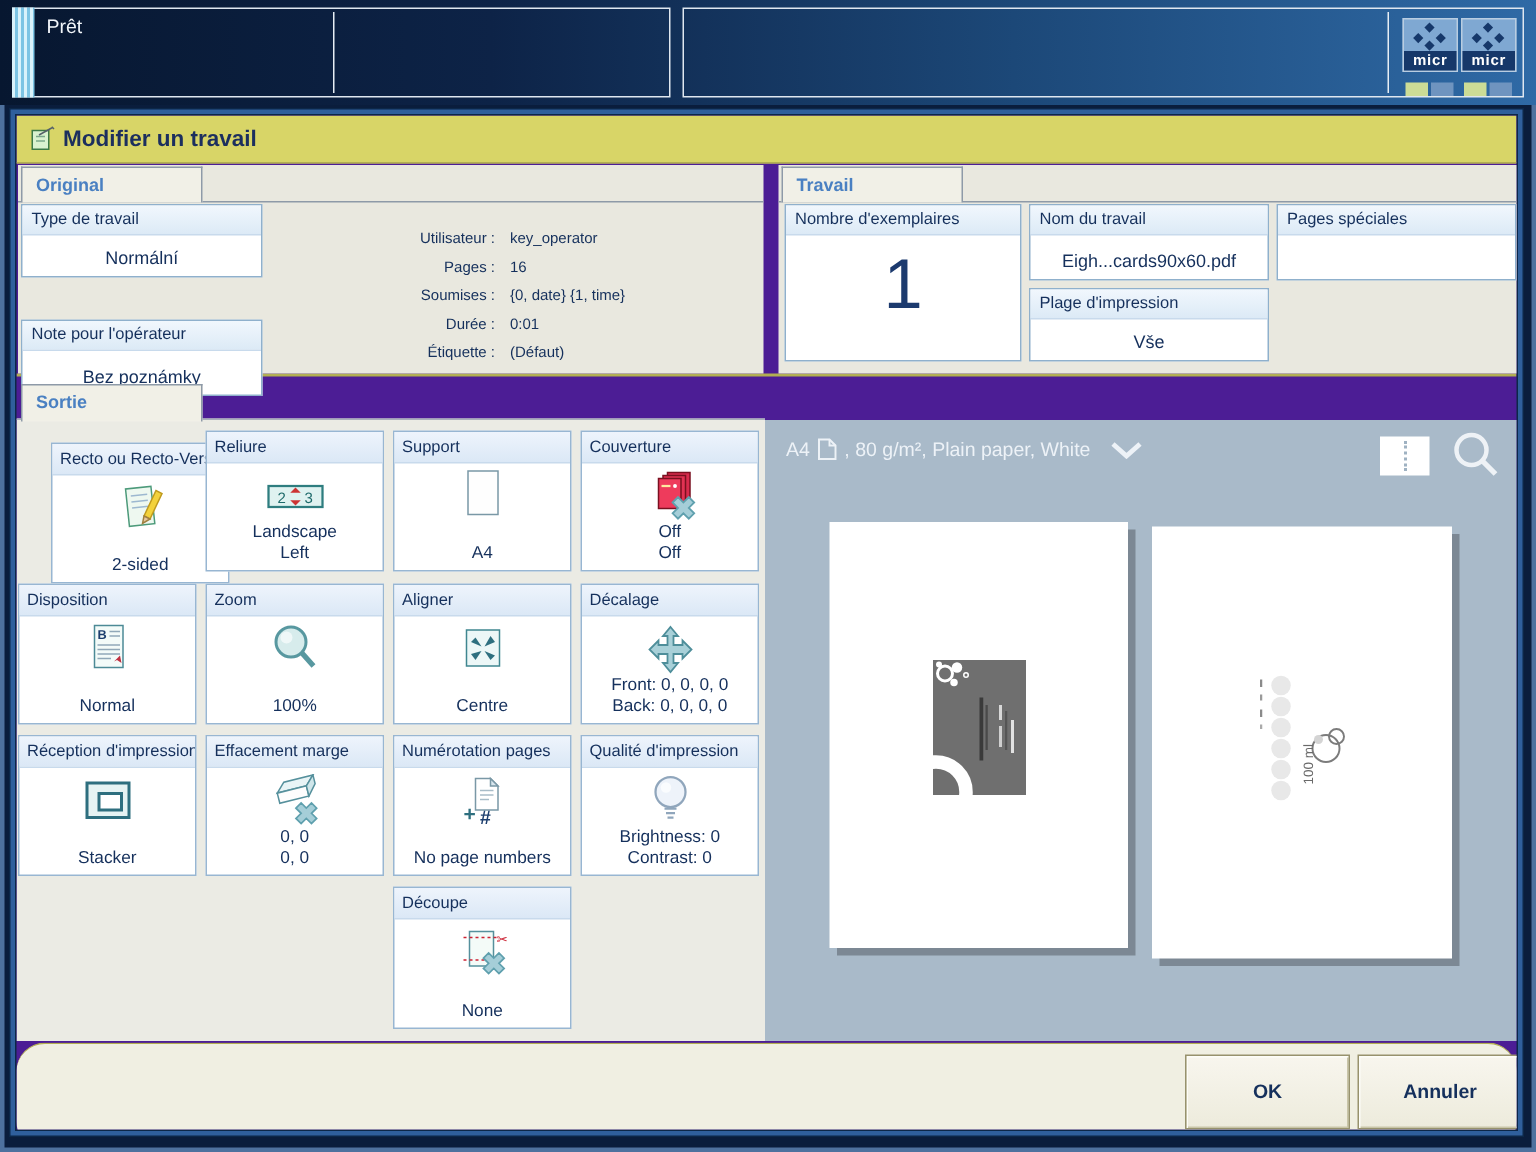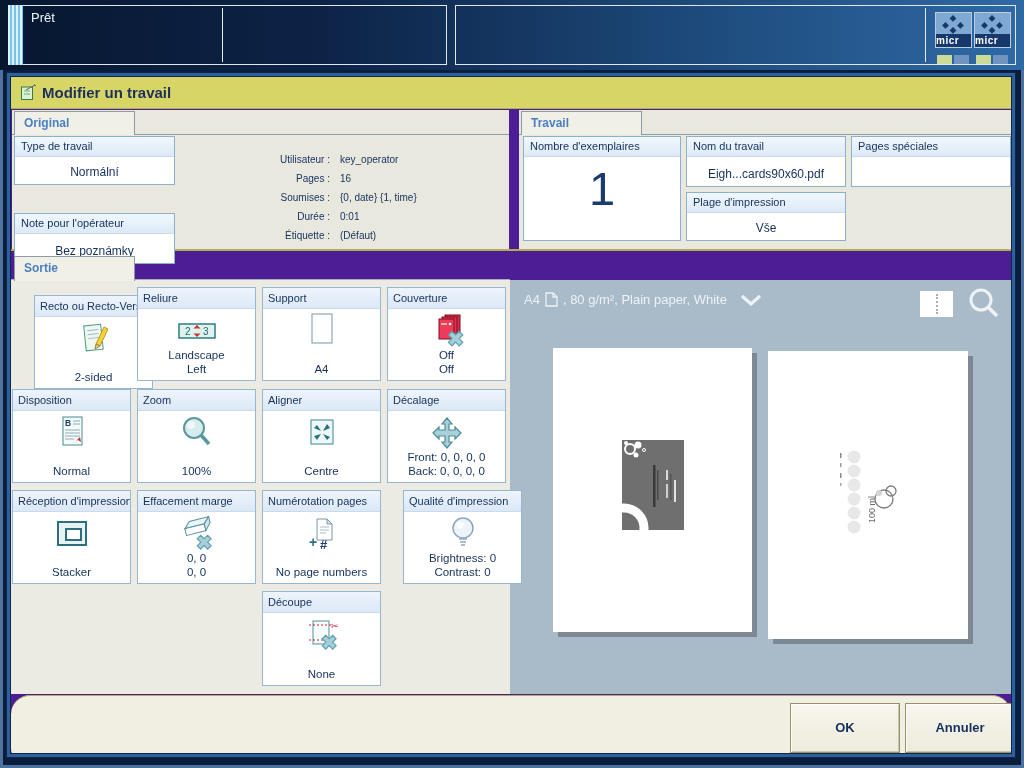--- a/index.html
+++ b/index.html
@@ -10,21 +10,21 @@
   
   .topbar { position:absolute; left:0; top:0; width:1024px; height:70px;
     background:linear-gradient(90deg,#071730 0%,#0d2347 32%,#1c4878 66%,#2f6aa6 100%); }
   .tb-box { position:absolute; top:5px; height:60px; border:1px solid #dfe7f0; }
   .tb-stripes { position:absolute; left:8px; top:5px; width:15px; height:60px;
     background:repeating-linear-gradient(90deg,#d9f2fb 0 2px,#7cc4e4 2px 4px); }
   .tb-status { position:absolute; left:31px; top:10px; color:#f2f6fa; font-size:13px; font-weight:normal; }
   .tb-div { position:absolute; top:8px; width:1px; height:54px; background:#e6edf4; }
   .micr { position:absolute; top:12px; width:37px; height:36px; border:1px solid #b9cde1; background:#7fa8d2; }
   .micr-band { position:absolute; left:0; bottom:0; width:100%; height:13px; background:#16386a;
-    color:#fff; font-size:10px; font-weight:bold; line-height:13px; letter-spacing:0.5px; }
+    color:#fff; font-size:10px; font-weight:bold; text-align:center; line-height:13px; letter-spacing:0.5px; }
   .ind { position:absolute; top:55px; width:15px; height:9px; }
   .ind-g { background:#ccdc96; } .ind-b { background:#6f94bf; }
 
   
   .dialog { position:absolute; left:6px; top:72px; width:1010px; height:686px;
     background:#2f5f9c; border:1px solid #0c2748; padding:3px; }
   .dialog-inner { position:relative; width:100%; height:100%; border:1px solid #0c2748;
     background:#4c1d95; overflow:hidden; }
 
   .title-bar { position:absolute; left:0; top:0; width:100%; height:32px; background:#d8d567;
@@ -386,21 +386,21 @@
             <text x="5" y="31" font-size="14" font-weight="bold" fill="#2e6f7f" font-family="Liberation Sans,sans-serif">+</text>
             <text x="16" y="33" font-size="13" font-weight="bold" fill="#1c3e6e" font-family="Liberation Sans,sans-serif">#</text>
           </svg>
         </div>
         <div class="opt-v">
             <span>No page numbers</span>
             <span></span>
           </div>
       </div>
 
-      <div class="opt" style="left:392px;top:413px;">
+      <div class="opt" style="left:376px;top:413px;">
         <div class="opt-h">Qualité d'impression</div>
         <div class="opt-ic">
           <svg width="36" height="38" viewBox="0 0 36 38">
             <circle cx="18" cy="13" r="10" fill="#eef3fa" stroke="#90a6bc" stroke-width="1.5"></circle>
             <circle cx="15" cy="10" r="3.5" fill="#fafcfe"></circle>
             <path d="M14 24 h8 M15 27 h6 M16 30 h4" stroke="#90a6bc" stroke-width="1.5"></path>
           </svg>
         </div>
         <div class="opt-v">
             <span>Brightness: 0</span>

